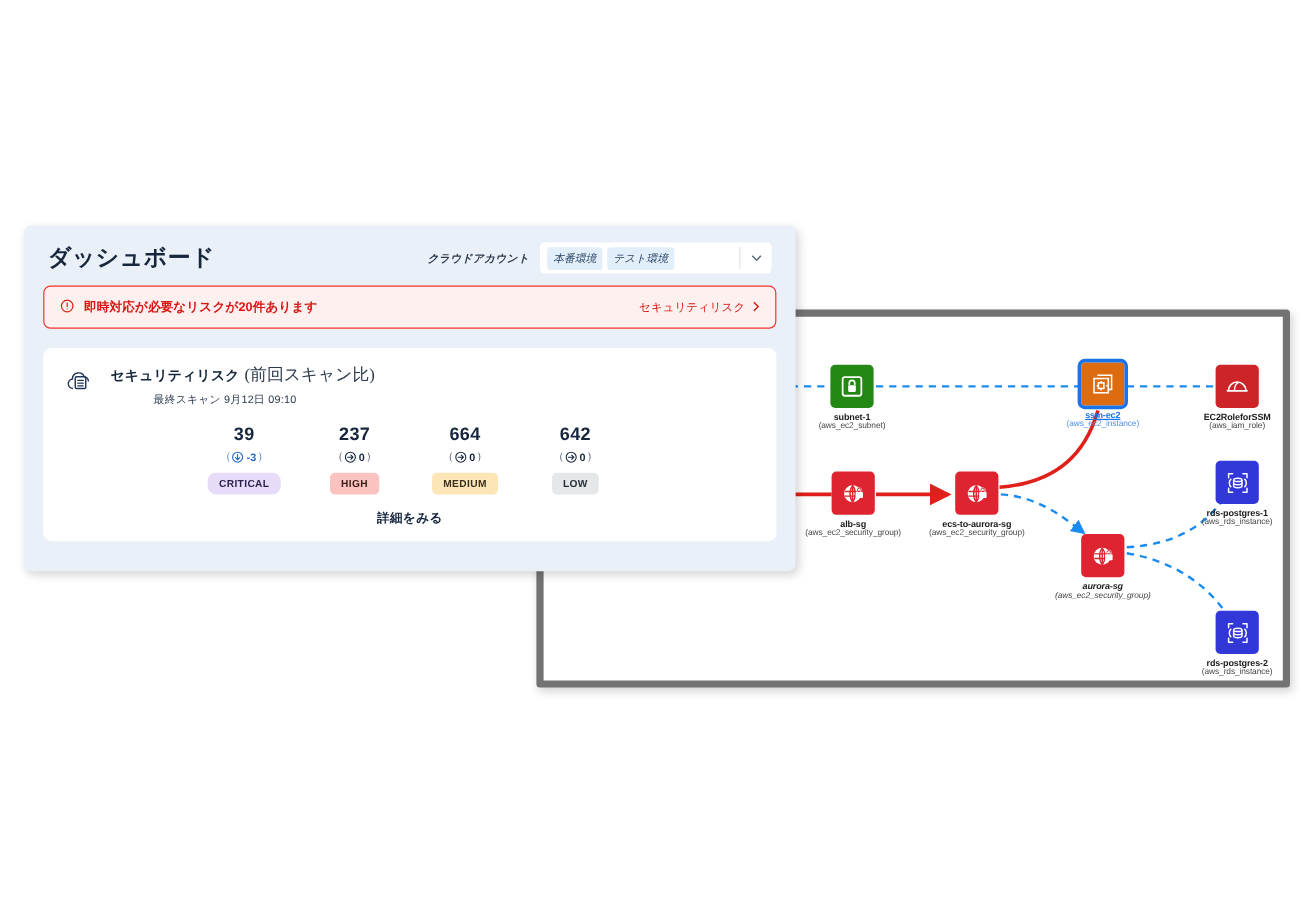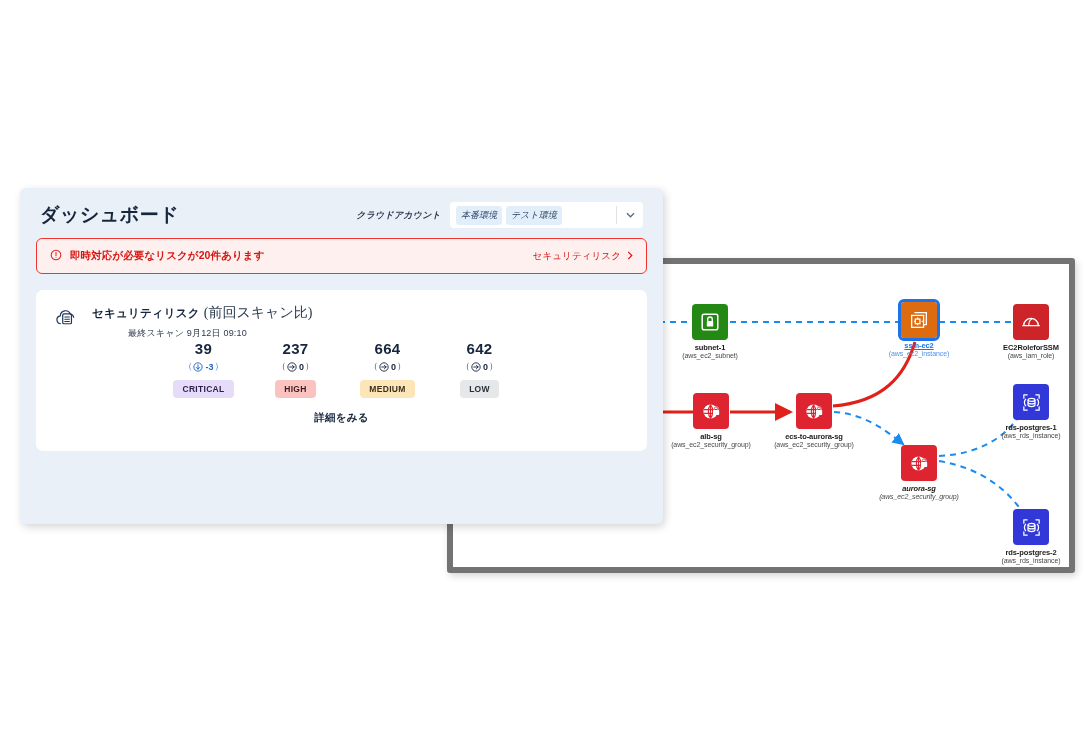--- a/index.html
+++ b/index.html
@@ -70,21 +70,21 @@
   }
   .dg-node.sel .dg-name { color: #1a73e8; text-decoration: underline; }
   .dg-node.sel .dg-type { color: #4f93e8; }
 
   
   #dashboard-panel {
     position: absolute;
     left: 20px;
     top: 188px;
     width: 643px;
-    height: 336px;
+    height: 288px;
     background: #eaf0f7;
     border-radius: 6px;
     box-shadow: 2px 3px 8px rgba(0,0,0,0.17);
     overflow: hidden;
   }
 
   .dash-header {
     display: flex;
     align-items: center;
     padding: 14px 20px 10px 20px;
@@ -224,20 +224,21 @@
     color: #2b3a4d;
     margin-top: 5px;
     letter-spacing: 0.2px;
     margin-left: 36px;
   }
 
   .sev-row {
     display: flex;
     justify-content: center;
     gap: 22px;
+    margin-top: 14px;
   }
   .sev-col {
     width: 70px;
     text-align: center;
   }
   .sev-count {
     font-size: 15px;
     font-weight: bold;
     color: #16263d;
     letter-spacing: 0.3px;
@@ -482,21 +483,21 @@
           <span class="delta-paren">（</span>
           <span>
             <svg class="delta-ico" viewBox="0 0 12 12" fill="none" stroke="currentColor" stroke-width="1.1">
               <circle cx="6" cy="6" r="5"></circle>
               <path d="M6 3.3 v5.2 M3.9 6.5 L6 8.6 L8.1 6.5" stroke-linecap="round" stroke-linejoin="round"></path>
             </svg>
           </span>
           <span class="delta-val">-3</span>
           <span class="delta-paren">）</span>
         </div>
-        <div class="sev-badge" style="background:#e6dcfa; color:#2b1f4a;">CRITICAL</div>
+        <div class="sev-badge" style="background:#e6dcfa; color:#2b1f4a;border-radius:7px;">CRITICAL</div>
       </div>
 
       <div class="sev-col">
         <div class="sev-count">237</div>
         <div class="sev-delta">
           <span class="delta-paren">（</span>
           <span>
             <svg class="delta-ico" viewBox="0 0 12 12" fill="none" stroke="currentColor" stroke-width="1.1">
               <circle cx="6" cy="6" r="5"></circle>
               <path d="M3.3 6 h5.2 M6.5 3.9 L8.6 6 L6.5 8.1" stroke-linecap="round" stroke-linejoin="round"></path>

